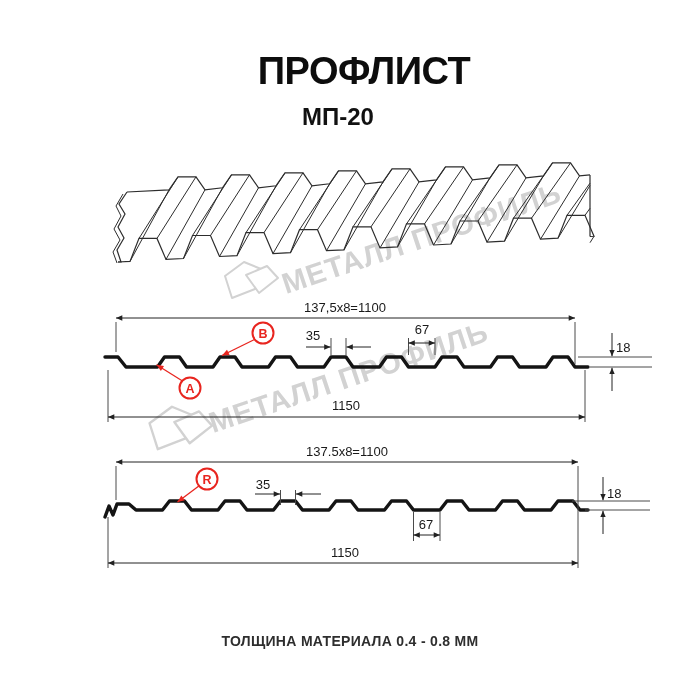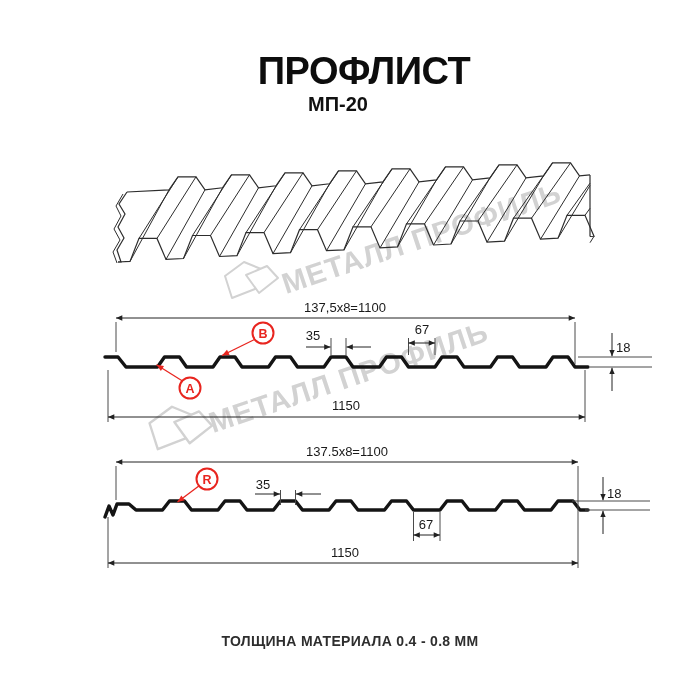--- a/index.html
+++ b/index.html
@@ -1,21 +1,21 @@
 <!DOCTYPE html>
 <html><head>
 <meta charset="utf-8">
 <style>
   html,body{margin:0;padding:0;background:#fff;}
   .page{position:relative;width:700px;height:700px;background:#ffffff;overflow:hidden;
         font-family:"Liberation Sans",sans-serif;}
   .title{position:absolute;top:50px;left:14px;width:700px;text-align:center;
          font-size:38px;font-weight:bold;letter-spacing:-.5px;color:#0d0d0d;}
-  .subtitle{position:absolute;top:93px;left:0;width:676px;text-align:center;
-         font-size:20px;font-weight:bold;color:#111;}
+  .subtitle{position:absolute;top:103px;left:0;width:676px;text-align:center;
+         font-size:24px;font-weight:bold;color:#111;}
   .footer{position:absolute;top:633px;left:0;width:700px;text-align:center;
          font-size:14px;font-weight:bold;letter-spacing:.3px;color:#2e2e2e;}
   svg{position:absolute;left:0;top:0;}
   .dimtext{font-size:13px;fill:#1a1a1a;}
   .wmtext{font-size:29px;font-weight:bold;letter-spacing:1px;fill:#d2d2d2;}
   .redletter{font-size:12.5px;font-weight:bold;}
 </style>
 </head>
 <body>
 

